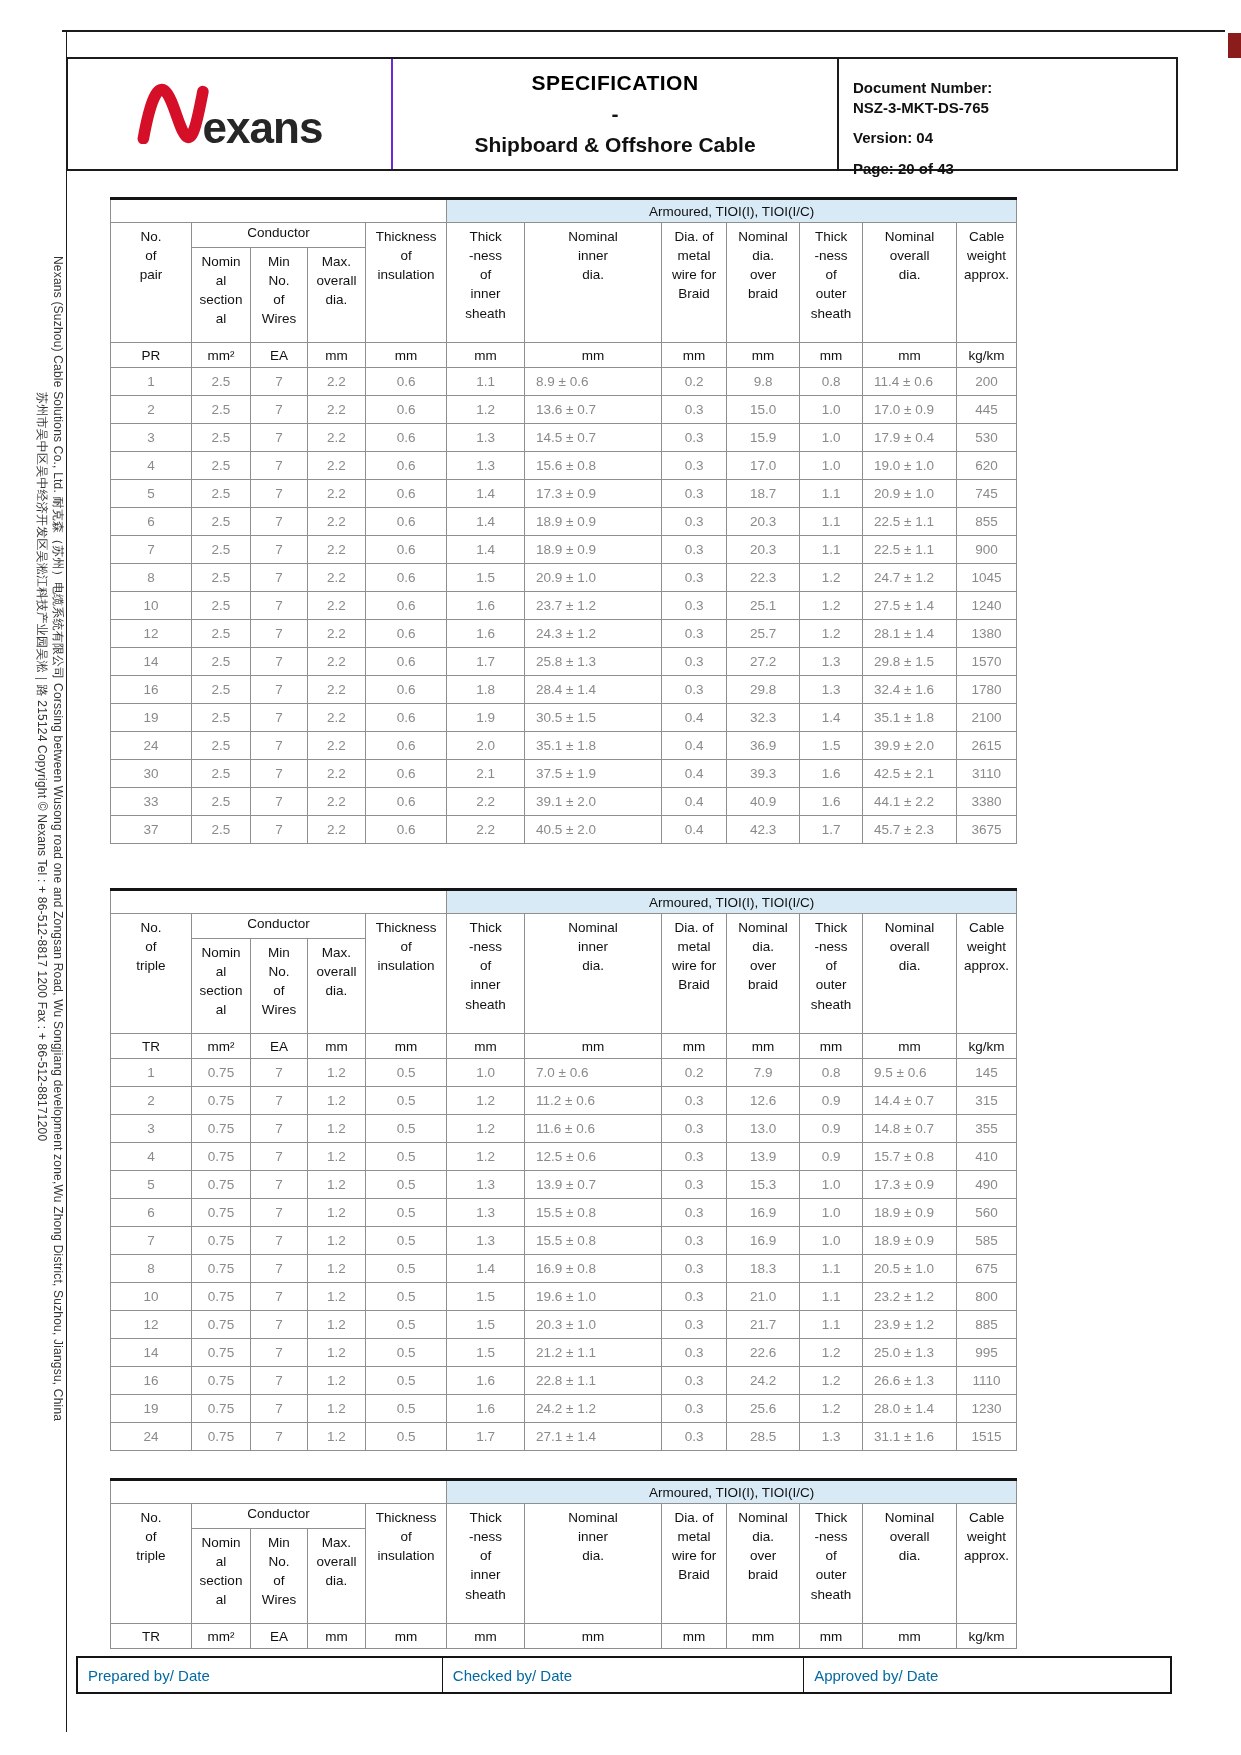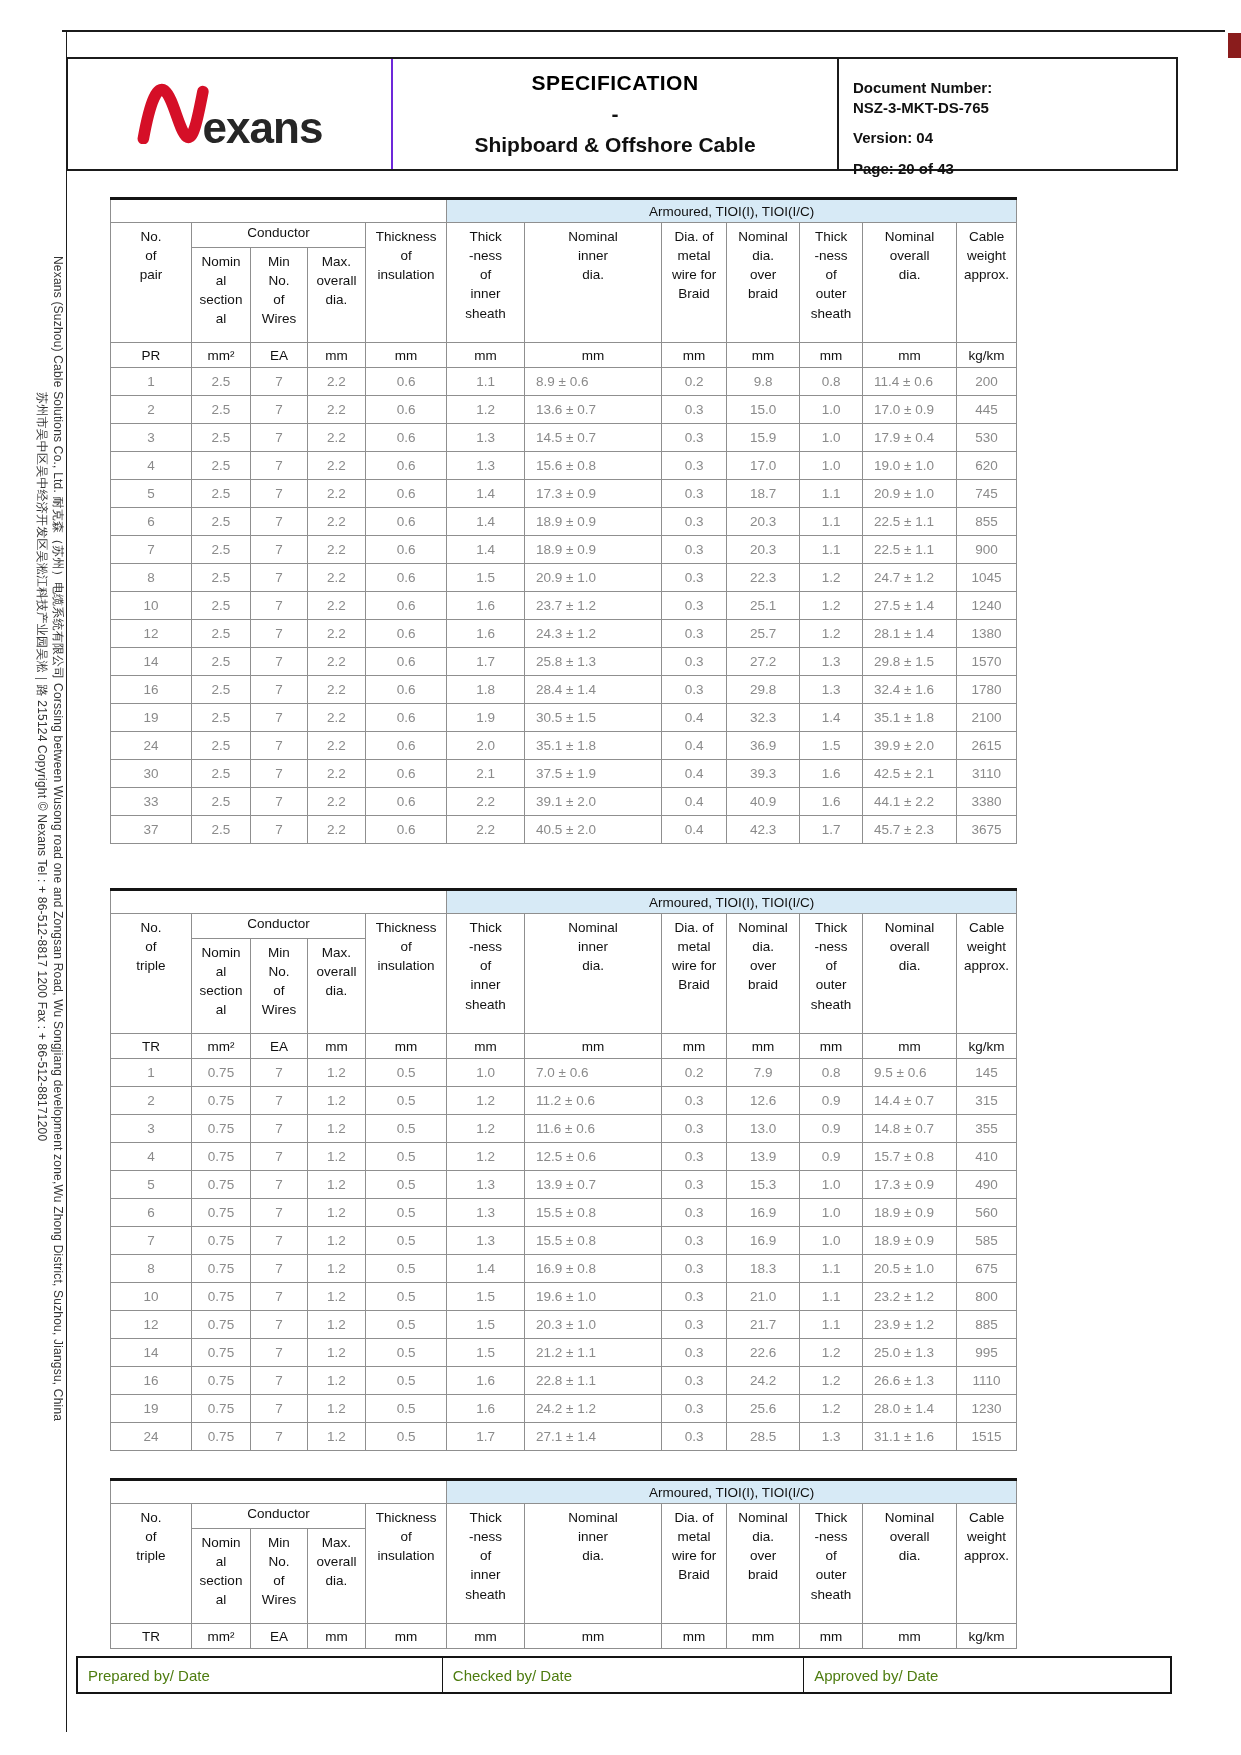--- a/index.html
+++ b/index.html
@@ -45,21 +45,21 @@
   .hrow2 th { height:90px; }
   th.tall { vertical-align:top; padding-top:4px; line-height:1.42; white-space:pre-line; }
   .units th { height:24px; font-size:13.5px;margin-left:48px; }
   .spec-table tbody td { height:27px; color:#8a8a8a; }
   .spec-table tbody td:nth-child(7),
   .spec-table tbody td:nth-child(11) { text-align:left; padding-left:11px; }
 
   
   .footer-box { position:absolute; left:76px; top:1656px; width:1096px; }
   .footer-table { border-collapse:collapse; width:100%; border:2px solid #141414; }
-  .footer-table td { border:1px solid #141414; font-size:15px; color:#4d7c0f; text-align:left; padding:5px 10px; height:22px; }
+  .footer-table td { border:1px solid #141414; font-size:15px; color:#0369a1; text-align:left; padding:5px 10px; height:22px; }
   .footer-table tr:first-child td { height:24px; }
 </style>
 </head>
 <body>
 
 <div id="page">
 
   <div class="frame-top"></div>
   <div class="frame-left"></div>
   <div class="corner-mark"></div>

